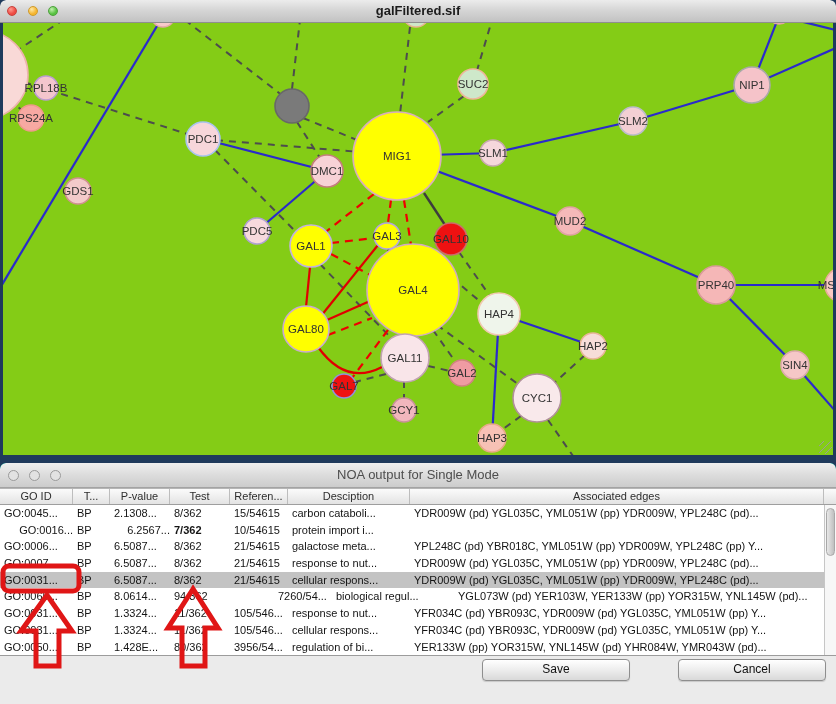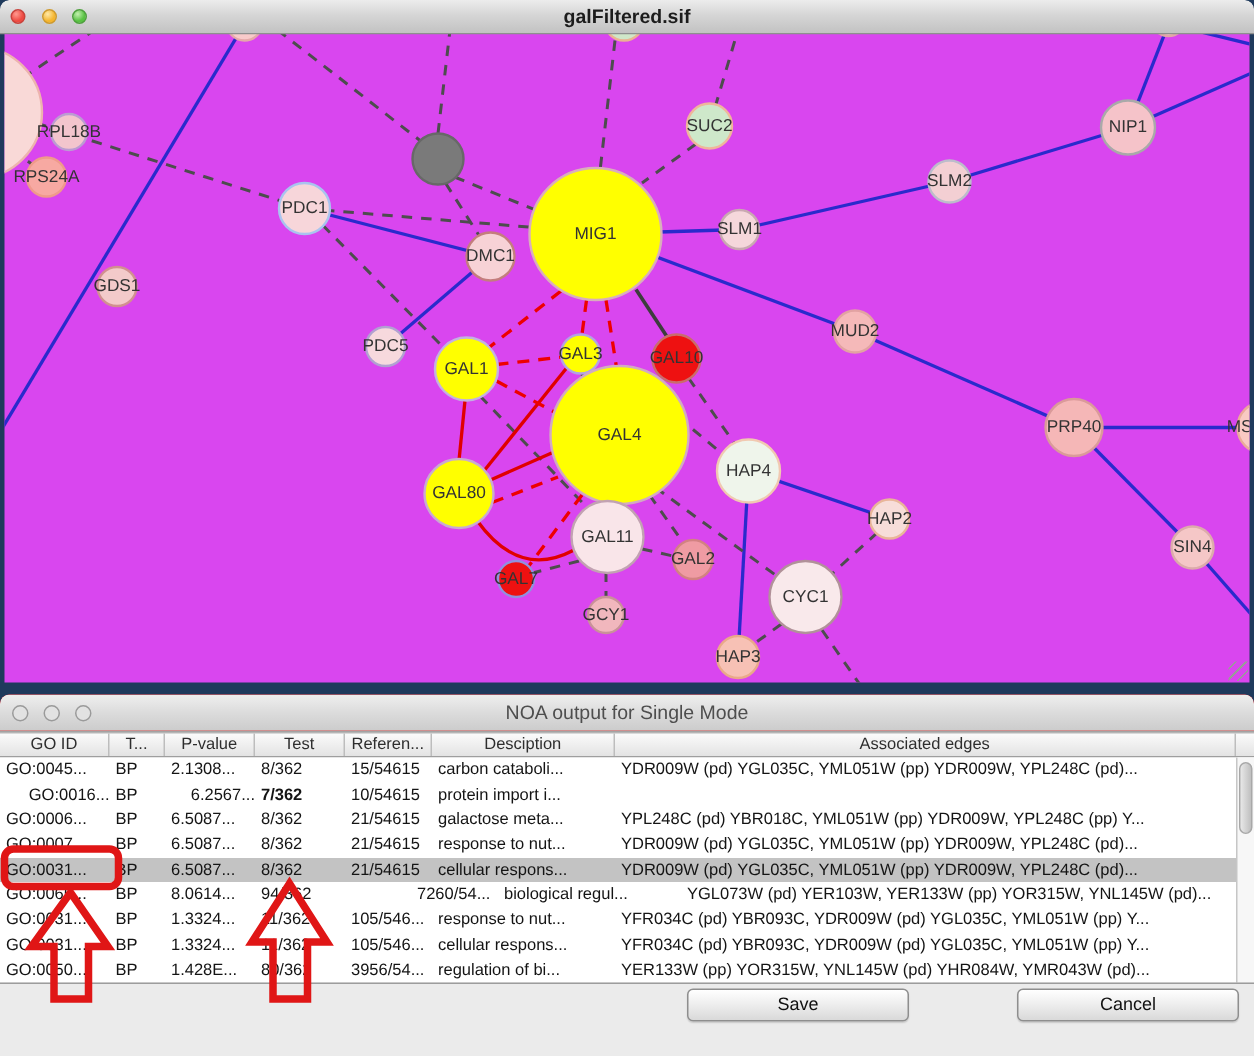--- a/index.html
+++ b/index.html
@@ -18,30 +18,30 @@
   }
   .titlebar .win-title{
     position:absolute;left:0;right:0;top:3px;text-align:center;
     font-size:13px;font-weight:bold;color:#1c1c1c;
   }
   .light{position:absolute;top:6px;width:10px;height:10px;border-radius:50%;box-sizing:border-box;}
   .light.red{left:7px;background:radial-gradient(circle at 35% 30%,#ff9a90,#ee4b43 60%);border:1px solid #c8423c;}
   .light.yellow{left:28px;background:radial-gradient(circle at 35% 30%,#ffe9a8,#f5b52e 60%);border:1px solid #cf9a2c;}
   .light.green{left:48px;background:radial-gradient(circle at 35% 30%,#c4f0b0,#58c242 60%);border:1px solid #4da03c;}
   .light.inactive{background:#e2e2e2;border:1px solid #9a9a9a;}
-  .graph-canvas{position:absolute;left:3px;right:3px;top:22px;bottom:3px;background:#d946ef;}
+  .graph-canvas{position:absolute;left:3px;right:3px;top:22px;bottom:3px;background:#84cc16;}
   .graph-canvas svg{display:block;}
   .resize-grip{
     position:absolute;right:1px;bottom:1px;width:13px;height:13px;
     background:repeating-linear-gradient(135deg,transparent 0 3px,#9a9a9a 3px 4px,transparent 4px 5px);
   }
   
   .noa-window{
     position:absolute;left:0;top:463px;right:0;bottom:0;
-    background:#ef4444;border-radius:6px 6px 0 0;overflow:hidden;
+    background:#14b8a6;border-radius:6px 6px 0 0;overflow:hidden;
   }
   .noa-titlebar{
     position:relative;height:24px;
     background:linear-gradient(#efefef,#dcdcdc 50%,#cccccc);
     border-bottom:1px solid #a3a3a3;border-radius:6px 6px 0 0;
   }
   .noa-titlebar .win-title{
     position:absolute;left:0;right:0;top:4px;text-align:center;
     font-size:13px;color:#4e4e4e;
   }
@@ -64,21 +64,21 @@
     position:absolute;left:1px;right:1px;top:3px;height:48px;border-radius:5px;
     background:linear-gradient(90deg,#e8e8e8,#bfbfbf);border:1px solid #a8a8a8;box-sizing:border-box;
   }
   .noa-footer{position:absolute;left:0;right:0;top:192px;bottom:0;background:#ebebeb;border-top:1px solid #9c9c9c;}
   .btn{
     position:absolute;height:20px;width:146px;border:1px solid #8e8e8e;border-radius:4px;
     background:linear-gradient(#ffffff,#ededed 50%,#d9d9d9);
     font-size:12px;color:#101010;text-align:center;line-height:18px;
     box-shadow:0 1px 1px rgba(0,0,0,.15);cursor:default;
   }
-  .btn.save{left:458px;top:196px;}
+  .btn.save{left:482px;top:196px;}
   .btn.cancel{left:678px;top:196px;}
   
   .annotations{position:absolute;left:0;top:0;width:836px;height:704px;pointer-events:none;z-index:60;}
 </style>
 </head>
 <body>
 
 <div class="graph-window">
   <div class="graph-canvas">
     <svg id="net" width="830" height="433" viewBox="3 22 830 433">

